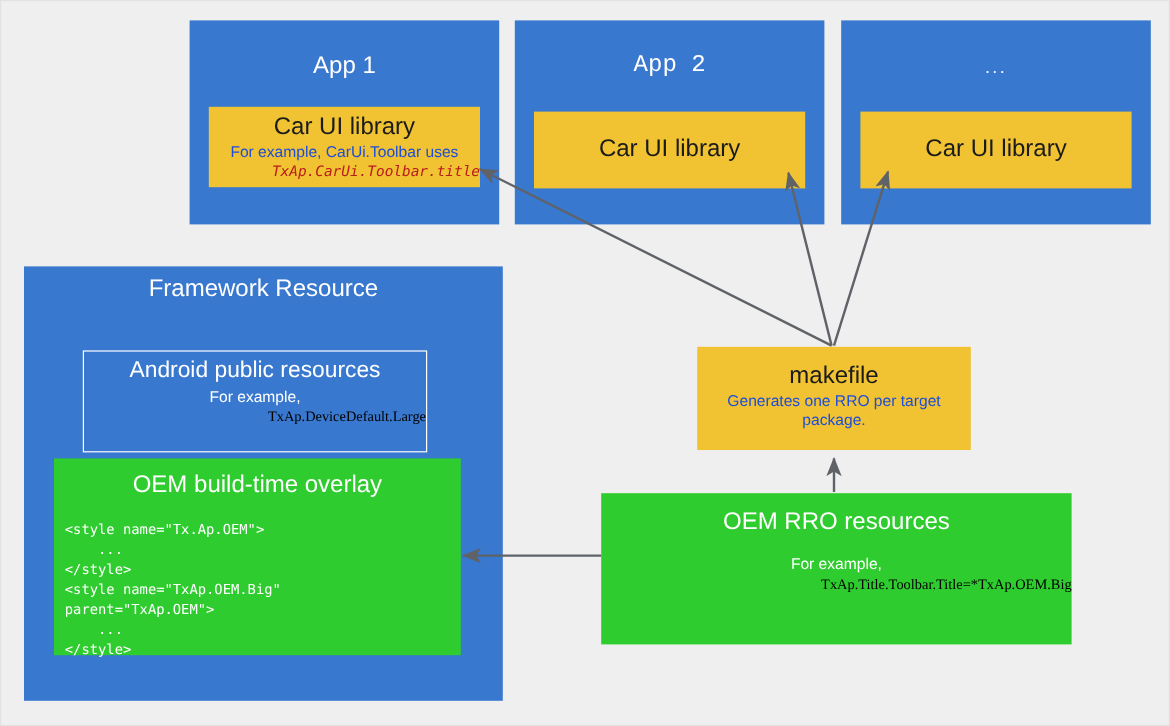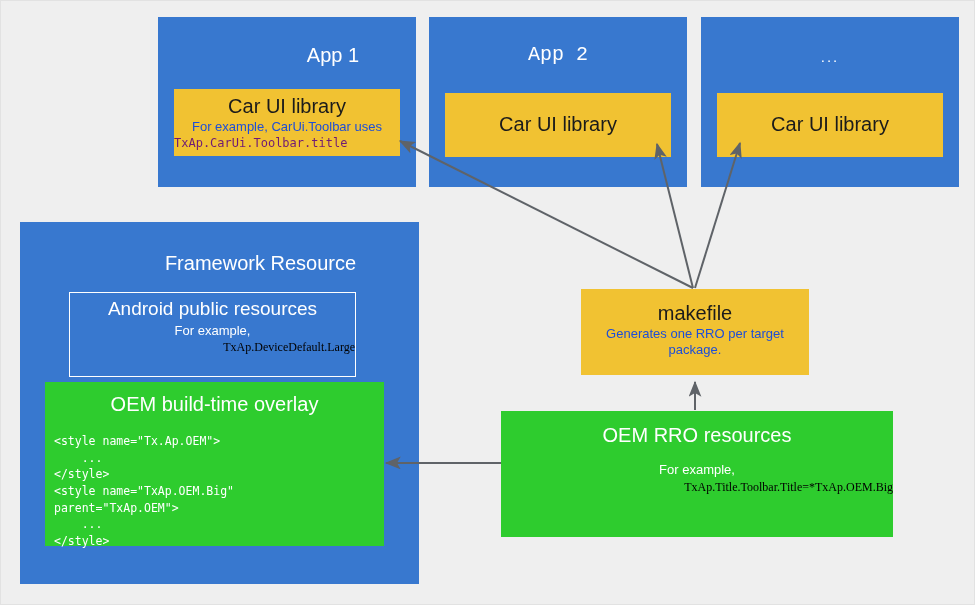--- a/index.html
+++ b/index.html
@@ -49,25 +49,26 @@
     font-size: 13px;
     line-height: 1.25;
   }
   .sub-white {
     color: #ffffff;
     text-align: center;
     font-size: 13px;
     line-height: 1.25;
   }
   .mono-dark {
-    color: #701a75;
-    text-align: left;
+    color: #b91c1c;
+    text-align: right;
     font-family: "DejaVu Sans Mono", "Liberation Mono", monospace;
     font-size: 12px;
     line-height: 1.3;
+    font-style: italic;
   }
   .mono-white {
     color: #000000;
     text-align: right;
     font-family: Liberation Serif, serif;
     font-size: 12px;
     line-height: 1.35;
   }
   .code-white {
     color: #ffffff;
@@ -91,21 +92,21 @@
     height: 605px;
     pointer-events: none;
   }
 </style>
 </head>
 <body>
 
 <div id="canvas">
 
   <div class="box blue" style="left:157px; top:16px; width:258px; height:170px;">
-    <div class="title-white" style="position:absolute; left:0; top:27px; width:100%;margin-left:46px;">App 1</div>
+    <div class="title-white" style="position:absolute; left:0; top:27px; width:100%;">App 1</div>
   </div>
   <div class="box yellow" style="left:173px; top:88px; width:226px; height:67px;">
     <div class="title-dark" style="position:absolute; left:0; top:6px; width:100%;">Car UI library</div>
     <div class="sub-dark" style="position:absolute; left:0; top:30px; width:100%;">For example, CarUi.Toolbar uses</div>
     <div class="mono-dark" style="position:absolute; left:0; top:47px; width:100%;">TxAp.CarUi.Toolbar.title</div>
   </div>
 
   <div class="box blue" style="left:428px; top:16px; width:258px; height:170px;">
     <div class="title-white" style="position:absolute; left:0; top:27px; width:100%;font-family:Liberation Mono, monospace;">App 2</div>
   </div>
@@ -114,21 +115,21 @@
   </div>
 
   <div class="box blue" style="left:700px; top:16px; width:258px; height:170px;">
     <div class="dots" style="position:absolute; left:0; top:31px; width:100%;">...</div>
   </div>
   <div class="box yellow" style="left:716px; top:92px; width:226px; height:64px;">
     <div class="title-dark" style="position:absolute; left:0; top:20px; width:100%;">Car UI library</div>
   </div>
 
   <div class="box blue" style="left:19px; top:221px; width:399px; height:362px;">
-    <div class="title-white" style="position:absolute; left:0; top:30px; width:100%;padding-left:41px;">Framework Resource</div>
+    <div class="title-white" style="position:absolute; left:0; top:8px; width:100%;">Framework Resource</div>
   </div>
 
   <div class="box outline-box" style="left:68px; top:291px; width:287px; height:85px;">
     <div class="title-white" style="position:absolute; left:0; top:6px; width:100%; font-size:19px;">Android public resources</div>
     <div class="sub-white" style="position:absolute; left:0; top:30px; width:100%;">For example,</div>
     <div class="mono-white" style="position:absolute; left:0; top:46px; width:100%;">TxAp.DeviceDefault.Large</div>
   </div>
 
   <div class="box green" style="left:44px; top:381px; width:339px; height:164px;">
     <div class="title-white" style="position:absolute; left:0; top:11px; width:100%;">OEM build-time overlay</div>

